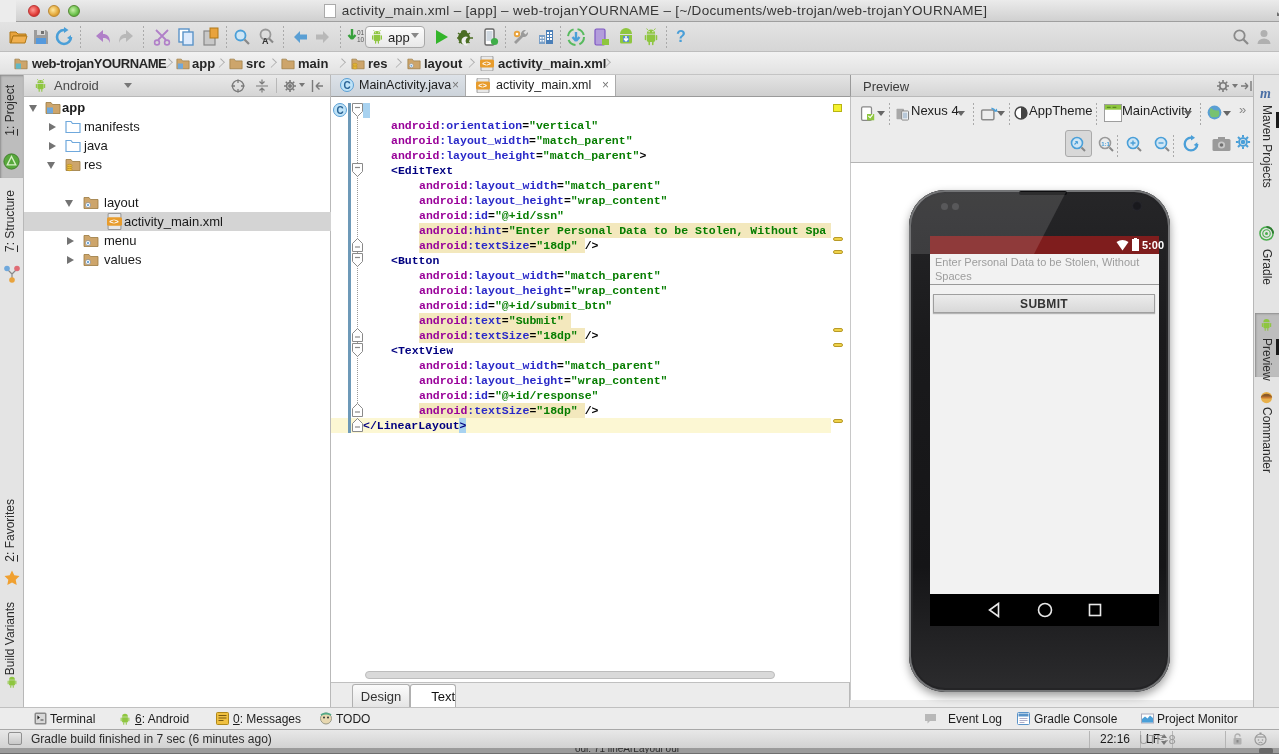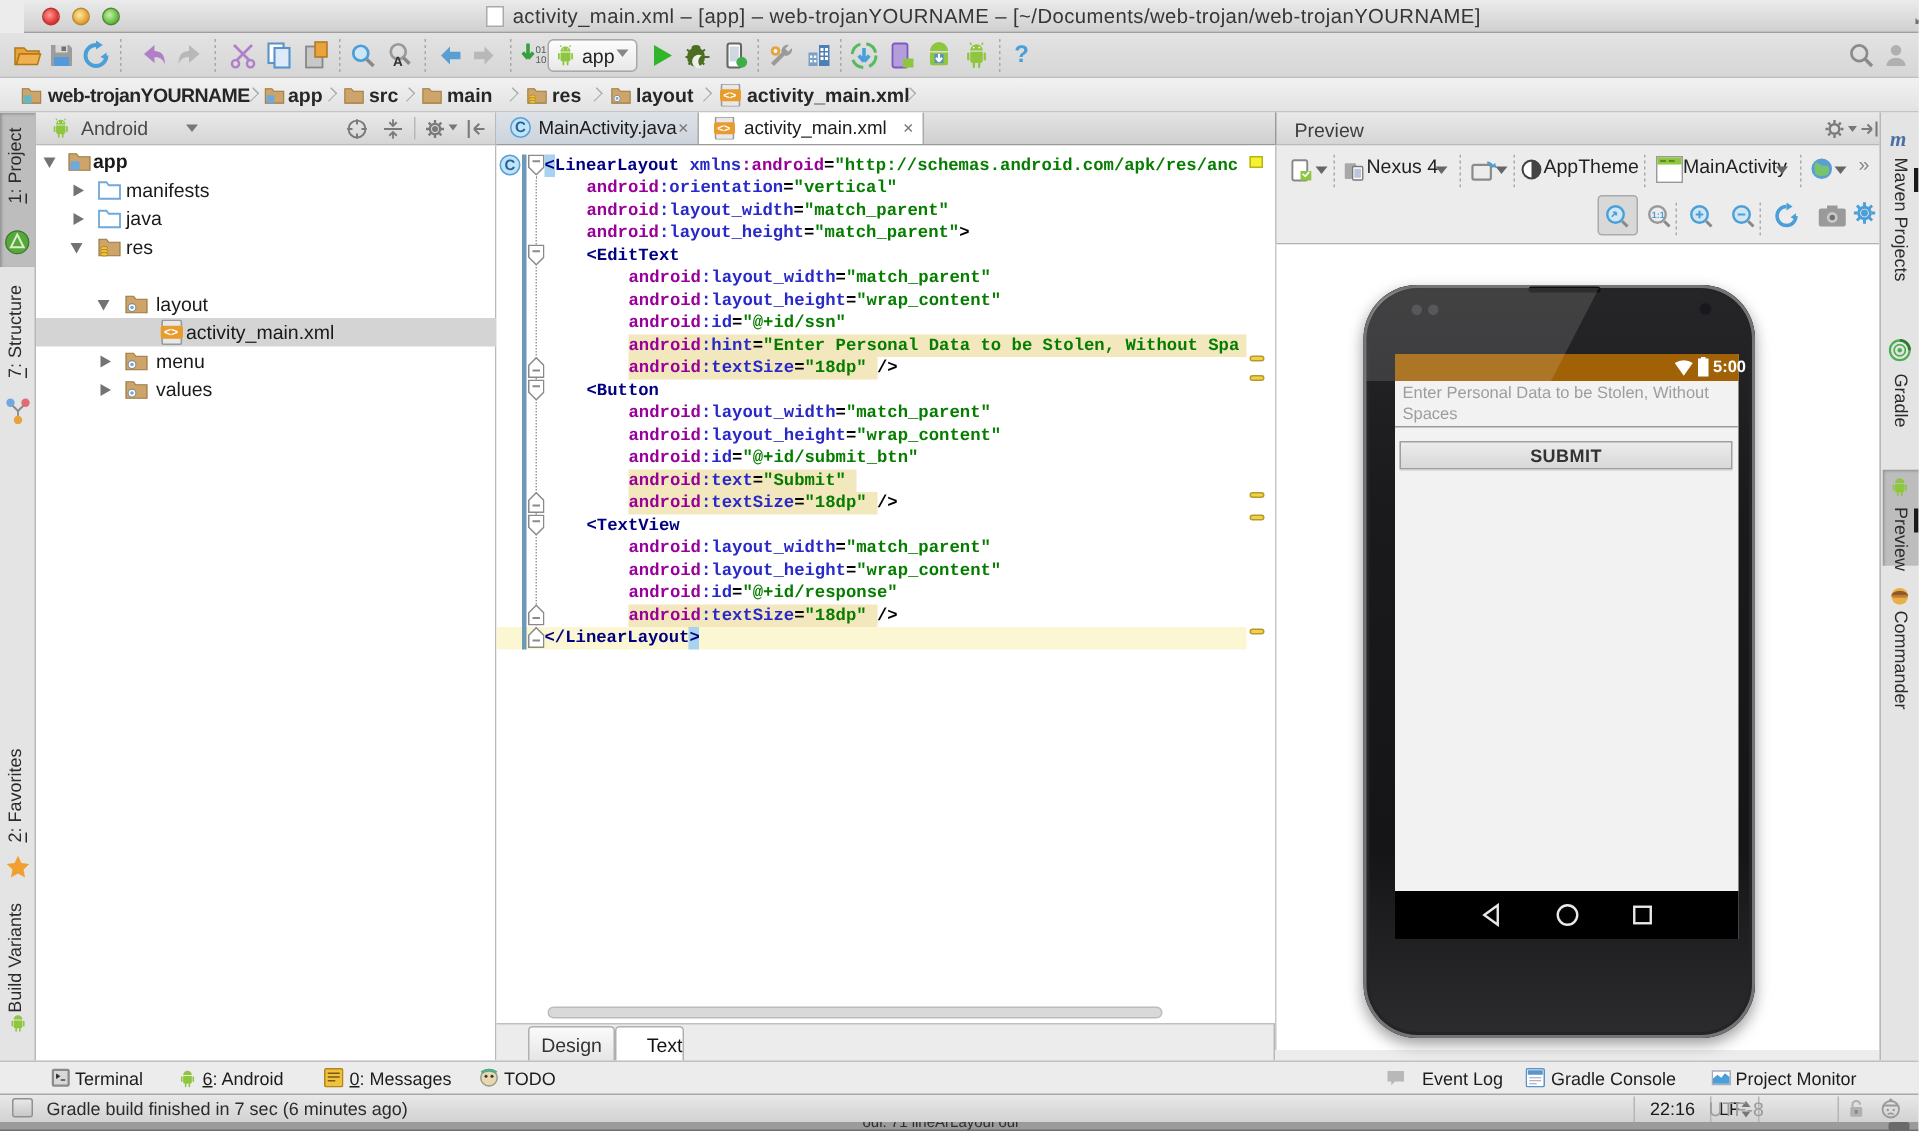--- a/index.html
+++ b/index.html
@@ -465,21 +465,20 @@
     </svg>
   <svg class="abs" style="left:21px;top:306px;width:11px;height:14px" viewBox="0 0 11 14">
       <path d="M0.5 13.5 h10 v-8 L5.5 0.5 L0.5 5.5 z" fill="#fff" stroke="#8a8a8a"></path>
       <path d="M3 9 h5" stroke="#8a8a8a" stroke-width="1.2"></path>
     </svg>
   <svg class="abs" style="left:21px;top:321px;width:11px;height:14px" viewBox="0 0 11 14">
       <path d="M0.5 13.5 h10 v-8 L5.5 0.5 L0.5 5.5 z" fill="#fff" stroke="#8a8a8a"></path>
       <path d="M3 9 h5" stroke="#8a8a8a" stroke-width="1.2"></path>
     </svg>
 
-  <div class="cl" style="top:6px;left:32px;"><span class="nav">&lt;LinearLayout</span> <span class="blu">xmlns</span><span class="pur">:android</span><span class="blk">=</span><span class="grn">"http://schemas.android.com/apk/res/anc</span></div>
   <div class="cl" style="top:21px;left:60px;"><span class="pur">android</span><span class="blu">:orientation</span><span class="blk">=</span><span class="grn">"vertical"</span></div>
   <div class="cl" style="top:36px;left:60px;"><span class="pur">android</span><span class="blu">:layout_width</span><span class="blk">=</span><span class="grn">"match_parent"</span></div>
   <div class="cl" style="top:51px;left:60px;"><span class="pur">android</span><span class="blu">:layout_height</span><span class="blk">=</span><span class="grn">"match_parent"</span><span class="blk">&gt;</span></div>
   <div class="cl" style="top:66px;left:60px;"><span class="nav">&lt;EditText</span></div>
   <div class="cl" style="top:81px;left:88px;"><span class="pur">android</span><span class="blu">:layout_width</span><span class="blk">=</span><span class="grn">"match_parent"</span></div>
   <div class="cl" style="top:96px;left:88px;"><span class="pur">android</span><span class="blu">:layout_height</span><span class="blk">=</span><span class="grn">"wrap_content"</span></div>
   <div class="cl" style="top:111px;left:88px;"><span class="pur">android</span><span class="blu">:id</span><span class="blk">=</span><span class="grn">"@+id/ssn"</span></div>
   <div class="cl" style="top:126px;left:88px;"><span class="pur">android</span><span class="blu">:hint</span><span class="blk">=</span><span class="grn">"Enter Personal Data to be Stolen, Without Spa</span></div>
   <div class="cl" style="top:141px;left:88px;"><span class="pur">android</span><span class="blu">:textSize</span><span class="blk">=</span><span class="grn">"18dp"</span><span class="blk"> /&gt;</span></div>
   <div class="cl" style="top:156px;left:60px;"><span class="nav">&lt;Button</span></div>
@@ -611,21 +610,21 @@
 
   <div class="abs" style="left:58px;top:27px;width:261px;height:502px;border-radius:36px;background:linear-gradient(180deg,#262628,#1a1a1c 30%,#151517 75%,#2c2c2e);box-shadow:inset 0 0 0 2px #737476, inset 0 0 0 4px #242426, 0 4px 10px rgba(0,0,0,0.4);"></div>
 
   <div class="abs" style="left:168px;top:28px;width:48px;height:3.5px;border-radius:2px;background:#0e0e10;"></div>
   <div class="abs" style="left:90px;top:40px;width:7px;height:7px;border-radius:50%;background:#404042;"></div>
   <div class="abs" style="left:101px;top:40px;width:7px;height:7px;border-radius:50%;background:#404042;"></div>
   <div class="abs" style="left:281px;top:38px;width:10px;height:10px;border-radius:50%;background:#19191d;box-shadow:inset 0 0 2px #3a3a44;"></div>
 
   <div class="abs" style="left:79px;top:73px;width:229px;height:390px;background:#f2f2f2;">
 
-    <div class="abs" style="left:0;top:0;width:229px;height:18px;background:#a16207;">
+    <div class="abs" style="left:0;top:0;width:229px;height:18px;background:#7f1d1d;">
       <svg class="abs" style="left:186px;top:4px;width:13px;height:11px" viewBox="0 0 13 11">
           <path d="M0.5 2 L6.5 10.5 L12.5 2 A11 11 0 0 0 0.5 2 z" fill="#fff"></path>
         </svg>
       <div class="abs" style="left:202px;top:3px;width:7px;height:12px;background:#fff;"></div>
       <div class="abs" style="left:204px;top:1.5px;width:3px;height:2px;background:#fff;"></div>
       <span style="position:absolute;left:212px;top:3px;font-size:11px;font-weight:bold;color:#fff;">5:00</span>
     </div>
 
     <div class="abs" style="left:0;top:18px;width:229px;height:31px;border-bottom:1px solid #9a9a9a;">
       <div style="position:absolute;left:5px;top:2px;width:224px;font-size:11px;color:#9d9d9d;line-height:13.5px;white-space:nowrap;">Enter Personal Data to be Stolen, Without<br>Spaces</div>

